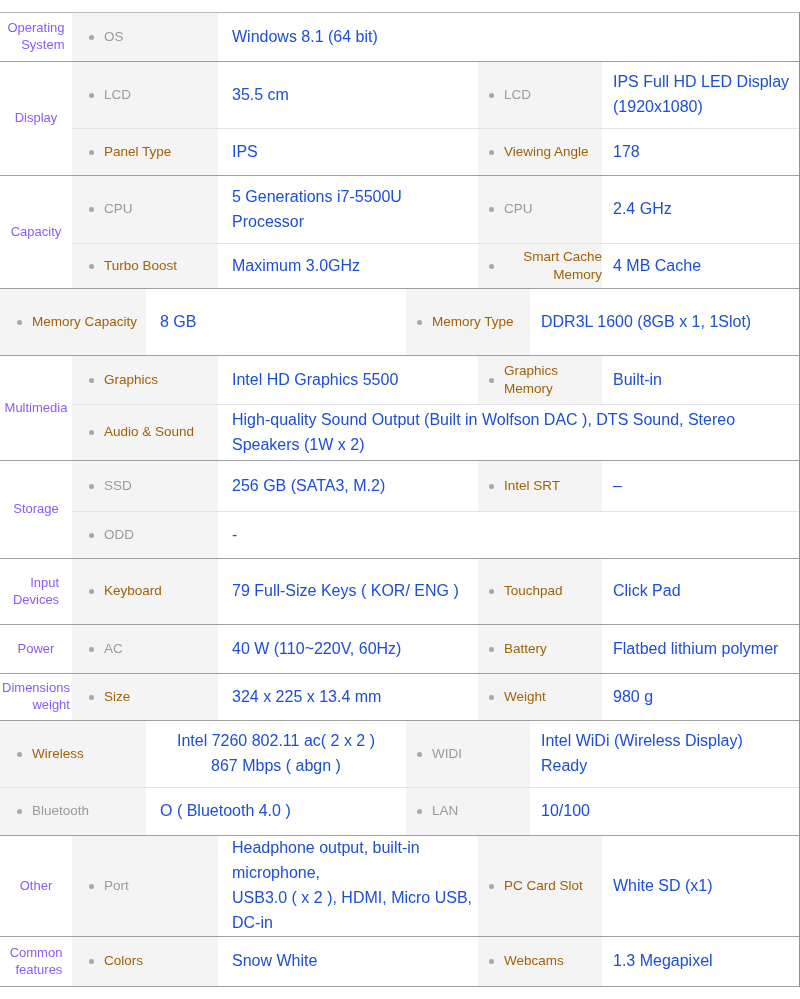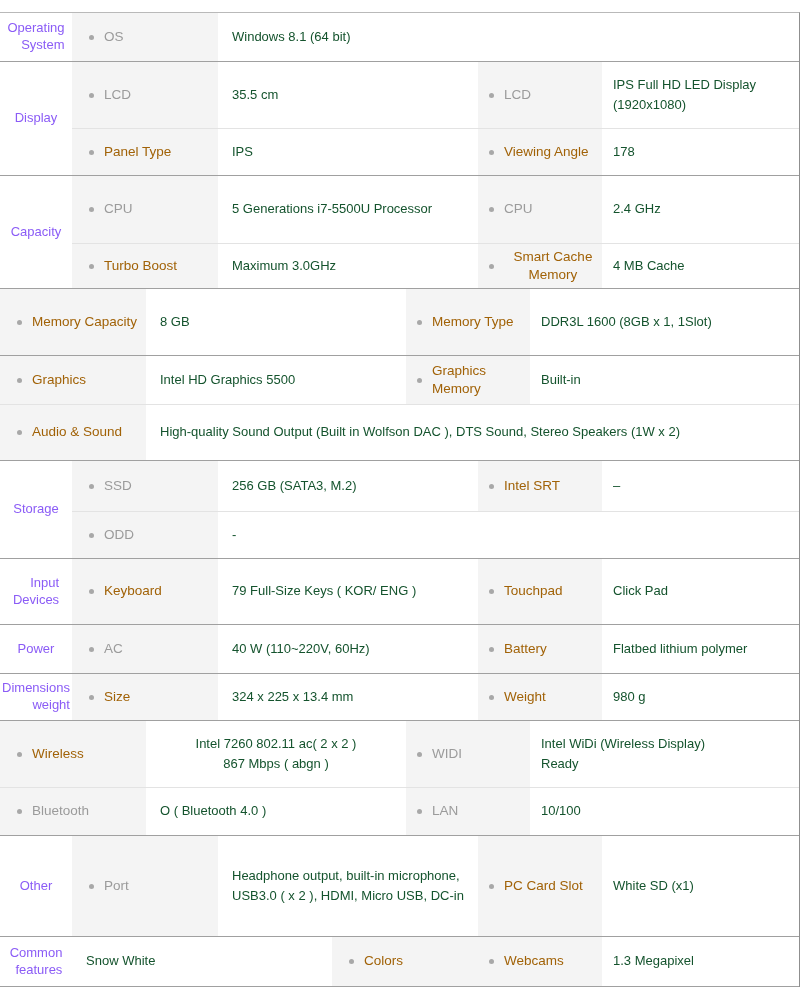--- a/index.html
+++ b/index.html
@@ -18,21 +18,21 @@
   .lbl1{flex:0 0 146px;padding-left:17px;}
   .val1{flex:0 0 260px;padding-left:14px;}
   .val1.grow{flex:1;}
   .lbl2{flex:0 0 124px;padding-left:11px;}
   .val2{flex:1;padding-left:11px;}
   .valspan{flex:1;padding-left:14px;}
   .bullet{flex:0 0 5px;width:5px;height:5px;border-radius:50%;background:#a8a8a8;
        margin-right:10px;display:inline-block;}
   .lbl{font-size:13.5px;color:#a16207;line-height:1.35;white-space:pre-line;}
   .lbl.muted{color:#9b9b9b;}
-  .val{font-size:13px;color:#14532d;line-height:1.55;white-space:pre-line;}
+  .val{font-size:16px;color:#1d4ed8;line-height:1.55;white-space:pre-line;}
   .center{justify-content:center;padding-left:0;}
   .center .val{text-align:center;}
 </style>
 </head>
 <body>
 
 <div class="spec-table">
 
   <div class="group">
     <div class="cat">Operating
@@ -111,21 +111,21 @@
       <div class="row" style="height:45px">
         <div class="cell lbl-cell lbl1">
             <span class="bullet"></span>
             <span class="lbl">Turbo Boost</span>
           </div>
         <div class="cell val1">
             <span class="val">Maximum 3.0GHz</span>
           </div>
         <div class="cell lbl-cell lbl2">
             <span class="bullet"></span>
-            <span class="lbl" style="text-align:center">Smart Cache Memory</span>
+            <span class="lbl" style="text-align:right">Smart Cache Memory</span>
           </div>
         <div class="cell val2">
             <span class="val">4 MB Cache</span>
           </div>
       </div>
     </div>
   </div>
 
   <div class="group">
     <div class="rows">
@@ -142,20 +142,21 @@
             <span class="lbl">Memory Type</span>
           </div>
         <div class="cell val2">
             <span class="val">DDR3L 1600 (8GB x 1, 1Slot)</span>
           </div>
       </div>
     </div>
   </div>
 
   <div class="group">
+    <div class="cat">Multimedia</div>
     <div class="rows">
       <div class="row" style="height:48px">
         <div class="cell lbl-cell lbl1">
             <span class="bullet"></span>
             <span class="lbl">Graphics</span>
           </div>
         <div class="cell val1">
             <span class="val">Intel HD Graphics 5500</span>
           </div>
         <div class="cell lbl-cell lbl2">
@@ -337,27 +338,27 @@
           </div>
       </div>
     </div>
   </div>
 
   <div class="group">
     <div class="cat">Common
 features</div>
     <div class="rows">
       <div class="row" style="height:49px">
+        <div class="cell lbl-cell lbl1">
+            <span class="bullet"></span>
+            <span class="lbl">Colors</span>
+          </div>
         <div class="cell val1">
             <span class="val">Snow White</span>
           </div>
-        <div class="cell lbl-cell lbl1">
-            <span class="bullet"></span>
-            <span class="lbl">Colors</span>
-          </div>
         <div class="cell lbl-cell lbl2">
             <span class="bullet"></span>
             <span class="lbl">Webcams</span>
           </div>
         <div class="cell val2">
             <span class="val">1.3 Megapixel</span>
           </div>
       </div>
     </div>
   </div>

